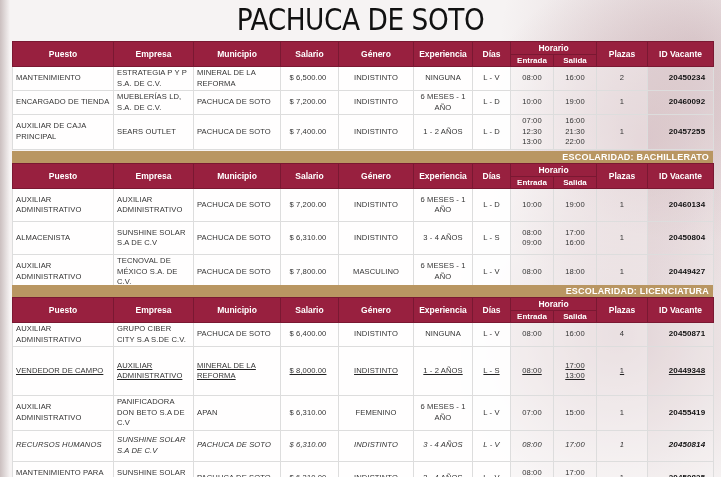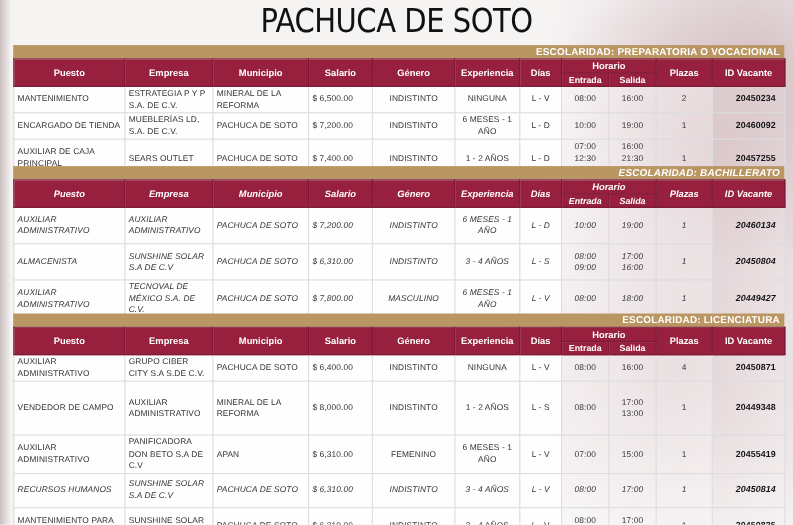--- a/index.html
+++ b/index.html
@@ -39,36 +39,35 @@
     border: 1px solid #7a1832; padding: 0; text-align: center; height: 13px;
   }
   th.sub { height: 12px; font-size: 8px; }
   td {
     font-size: 7.6px; color: #333; border: 1px solid #ddd;
     padding: 1px 3px; vertical-align: middle; line-height: 10.5px;
     background: rgba(255,255,255,0.92);
     text-transform: uppercase; letter-spacing: 0.1px;
   }
   td.c { text-align: center; }
-  td.sal { text-align: left; padding-right: 6px; }
+  td.sal { text-align: center; padding-right: 6px; }
   td.id { font-weight: bold; color: #111; font-size: 8px; text-align: center; background: rgba(255,255,255,0.15); padding-left: 16px; }
   td.tr { background: rgba(255,255,255,0.4); }
   .cell-lines span { display: block; }
 </style>
 </head>
 <body>
 
 <div class="left-edge"></div>
 <div class="bg-texture"></div>
 
 <div class="title">PACHUCA DE SOTO</div>
 
 <div id="sections-root">
   <div class="section" style="top: 41px;">
-    <div class="banner">ESCOLARIDAD: PREPARATORIA O VOCACIONAL</div>
     <table>
       <colgroup>
         <col style="width:101px">
           <col style="width:80px">
           <col style="width:87px">
           <col style="width:58px">
           <col style="width:75px">
         <col style="width:59px">
           <col style="width:38px">
           <col style="width:43px">
@@ -139,21 +138,21 @@
               <span>21:30</span>
               <span>22:00</span>
             </td>
             <td class="c tr">1</td>
             <td class="id">20457255</td>
           </tr>
         </tbody>
     </table>
   </div>
 
-  <div class="section" style="top: 151px; font-style: italic;">
+  <div class="section" style="top: 151px;">
     <div class="banner">ESCOLARIDAD: BACHILLERATO</div>
     <table>
       <colgroup>
         <col style="width:101px">
           <col style="width:80px">
           <col style="width:87px">
           <col style="width:58px">
           <col style="width:75px">
         <col style="width:59px">
           <col style="width:38px">
@@ -271,21 +270,21 @@
             <td>PACHUCA DE SOTO</td>
             <td class="sal">$ 6,400.00</td>
             <td class="c">INDISTINTO</td>
             <td class="c">NINGUNA</td>
             <td class="c">L - V</td>
             <td class="c tr">08:00</td>
             <td class="c tr">16:00</td>
             <td class="c tr">4</td>
             <td class="id">20450871</td>
           </tr>
-          <tr style="height: 49px;">
+          <tr style="height: 49px; text-decoration: underline;">
             <td>VENDEDOR DE CAMPO</td>
             <td>AUXILIAR ADMINISTRATIVO</td>
             <td>MINERAL DE LA REFORMA</td>
             <td class="sal">$ 8,000.00</td>
             <td class="c">INDISTINTO</td>
             <td class="c">1 - 2 AÑOS</td>
             <td class="c">L - S</td>
             <td class="c tr">08:00</td>
             <td class="c tr cell-lines">
               <span>17:00</span>

